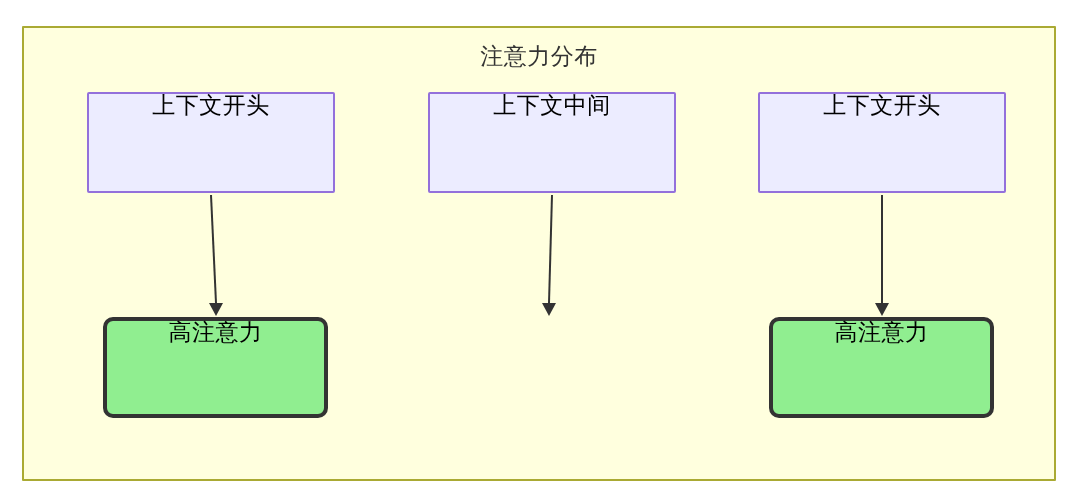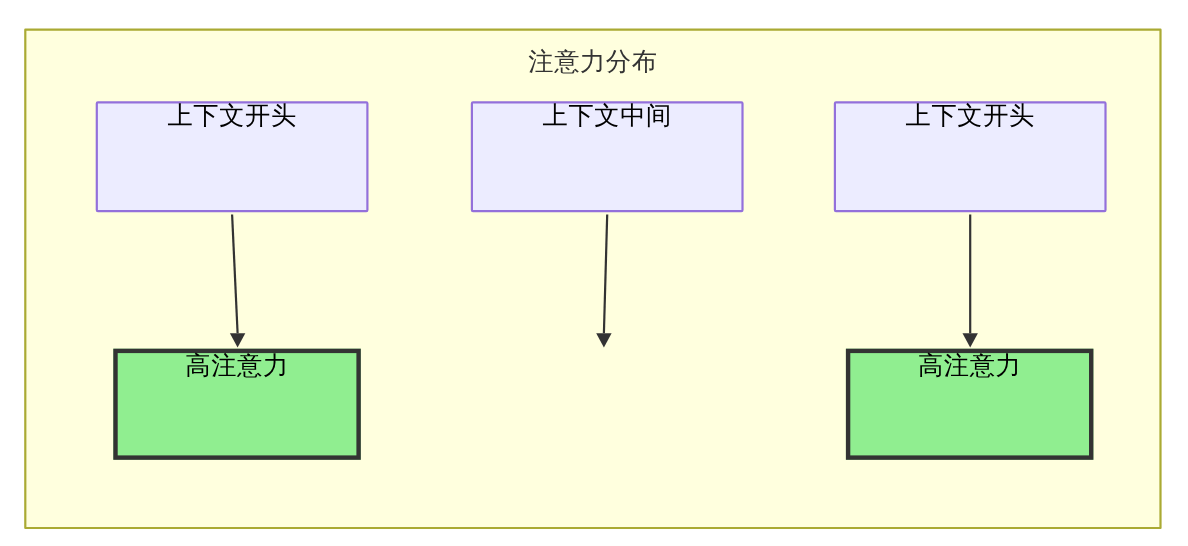--- a/index.html
+++ b/index.html
@@ -66,21 +66,21 @@
     height: 101px;
     background: #ececff;
     border: 2px solid #9370db;
     border-radius: 2px;
   }
 
   .node.attn {
     width: 225px;
     height: 101px;
     border: 4px solid #333333;
-    border-radius: 0;
+    border-radius: 10px;
   }
 
   .node.attn.high { background: #90ee90; }
   .node.attn.low  { background: #ff9999; }
 
   
   #node-ctx-start { left: 87px;  top: 92px; }
   #node-ctx-mid   { left: 428px; top: 92px; }
   #node-ctx-end   { left: 758px; top: 92px; }
 

